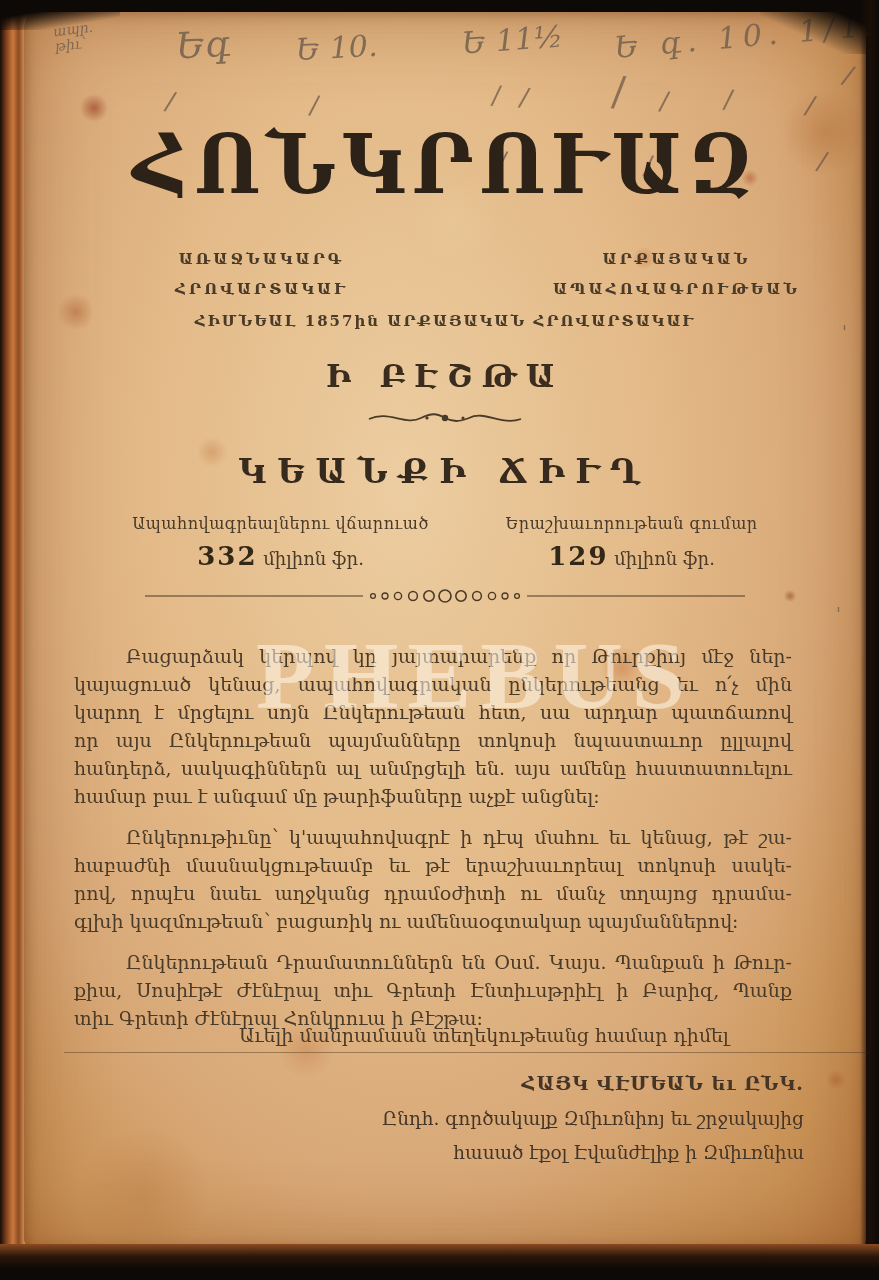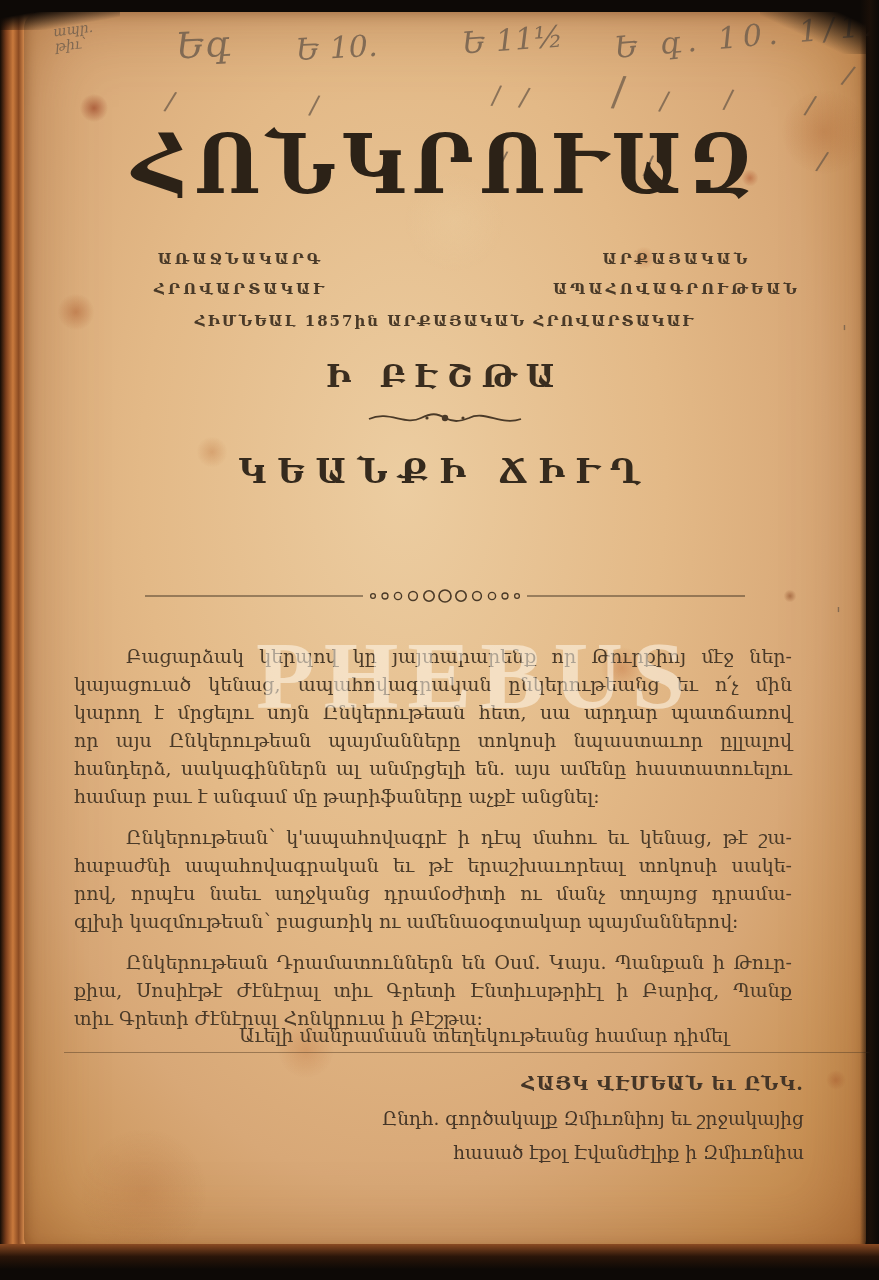--- a/index.html
+++ b/index.html
@@ -46,21 +46,21 @@
   .abs{position:absolute;left:0;right:0;}
 
   
   .pencil{position:absolute;color:#73604e;font-style:italic;
     font-family:"DejaVu Serif","DejaVu Sans",serif;opacity:.85;white-space:nowrap;}
   .tick{position:absolute;color:#6e5b49;font-size:26px;opacity:.75;}
 
   .masthead-title{top:108px;text-align:center;font-size:76px;font-weight:bold;
     color:#2c2217;letter-spacing:6px;transform:scaleY(1.08);}
   .subtitle-row{top:232px;display:flex;justify-content:space-between;
-    padding:0 66px 0 130px;font-weight:bold;font-size:15px;letter-spacing:3px;color:#4a3a28;}
+    padding:0 66px 0 130px;font-weight:bold;font-size:15px;letter-spacing:3px;color:#4a3a28;margin-left:21px;}
   .subtitle-col{text-align:center;line-height:30px;}
   .founded{top:300px;text-align:center;font-size:15px;letter-spacing:2px;color:#4a3a28;font-weight:bold;}
   .location{top:346px;text-align:center;font-size:31px;font-weight:bold;letter-spacing:9px;color:#3a2d1f;}
   .ornament{top:394px;text-align:center;}
 
   .section-heading{top:440px;text-align:center;font-size:33px;font-weight:bold;
     letter-spacing:11px;color:#352a1d;}
   .stats-row{top:502px;display:flex;justify-content:space-around;padding:0 70px;color:#4a3a28;}
   .stat{text-align:center;}
   .stat-label{font-size:16px;letter-spacing:.5px;}
@@ -145,20 +145,36 @@
       <svg width="160" height="24" viewBox="0 0 160 24">
         <path d="M4 13 C24 4 40 20 56 12 C66 7 72 7 80 12 C88 16 94 16 104 12 C120 4 136 20 156 13" fill="none" stroke="#4a3a28" stroke-width="1.8"></path>
         <circle cx="80" cy="12" r="3.2" fill="#4a3a28"></circle>
         <circle cx="62" cy="12" r="1.6" fill="#4a3a28"></circle>
         <circle cx="98" cy="12" r="1.6" fill="#4a3a28"></circle>
       </svg>
     </div>
 
     <div class="abs section-heading">ԿԵԱՆՔԻ ՃԻՒՂ</div>
 
+    <div class="abs stats-row">
+      <div class="stat">
+        <div class="stat-label">Ապահովագրեալներու վճարուած</div>
+        <div class="stat-valueline">
+          <span class="stat-value">332</span>
+          <span>միլիոն ֆր.</span>
+        </div>
+      </div>
+      <div class="stat">
+        <div class="stat-label">Երաշխաւորութեան գումար</div>
+        <div class="stat-valueline">
+          <span class="stat-value">129</span>
+          <span>միլիոն ֆր.</span>
+        </div>
+      </div>
+    </div>
 
     <div class="abs divider">
       <svg width="600" height="20" viewBox="0 0 600 20">
         <line x1="0" y1="10" x2="218" y2="10" stroke="#4a3a28" stroke-width="1.2"></line>
         <line x1="382" y1="10" x2="600" y2="10" stroke="#4a3a28" stroke-width="1.2"></line>
         <circle cx="228" cy="10" r="2.4" fill="none" stroke="#4a3a28" stroke-width="1.3"></circle>
         <circle cx="240" cy="10" r="3.0" fill="none" stroke="#4a3a28" stroke-width="1.3"></circle>
         <circle cx="253" cy="10" r="3.6" fill="none" stroke="#4a3a28" stroke-width="1.4"></circle>
         <circle cx="268" cy="10" r="4.4" fill="none" stroke="#4a3a28" stroke-width="1.5"></circle>
         <circle cx="284" cy="10" r="5.2" fill="none" stroke="#4a3a28" stroke-width="1.6"></circle>
@@ -174,22 +190,22 @@
     <div class="body-block">
       <div class="para">
         <div class="bl first">Բացարձակ կերպով կը յայտարարենք որ Թուրքիոյ մէջ ներ-</div>
         <div class="bl">կայացուած կենաց, ապահովագրական ընկերութեանց եւ ո՛չ մին</div>
         <div class="bl">կարող է մրցելու սոյն Ընկերութեան հետ, սա արդար պատճառով</div>
         <div class="bl">որ այս Ընկերութեան պայմանները տոկոսի նպաստաւոր ըլլալով</div>
         <div class="bl">հանդերձ, սակագիններն ալ անմրցելի են. այս ամենը հաստատուելու</div>
         <div class="bl last">համար բաւ է անգամ մը թարիֆաները աչքէ անցնել:</div>
       </div>
       <div class="para">
-        <div class="bl first">Ընկերութեան՝ կ'ապահովագրէ ի դէպ մահու եւ կենաց, թէ շա-</div>
-        <div class="bl">հաբաժնի ապահովագրական եւ թէ երաշխաւորեալ տոկոսի սակե-</div>
+        <div class="bl first">Ընկերութիւնը՝ կ'ապահովագրէ ի դէպ մահու եւ կենաց, թէ շա-</div>
+        <div class="bl">հաբաժնի մասնակցութեամբ եւ թէ երաշխաւորեալ տոկոսի սակե-</div>
         <div class="bl">րով, որպէս նաեւ աղջկանց դրամօժիտի ու մանչ տղայոց դրամա-</div>
         <div class="bl last">գլխի կազմութեան՝ բացառիկ ու ամենաօգտակար պայմաններով:</div>
       </div>
       <div class="para">
         <div class="bl first">Ընկերութեան Դրամատուններն են Օսմ. Կայս. Պանքան ի Թուր-</div>
         <div class="bl">քիա, Սոսիէթէ Ժէնէրալ տիւ Գրետի Էնտիւսթրիէլ ի Բարիզ, Պանք</div>
         <div class="bl last">տիւ Գրետի Ժէնէրալ Հոնկրուա ի Բէշթա:</div>
       </div>
     </div>
 

